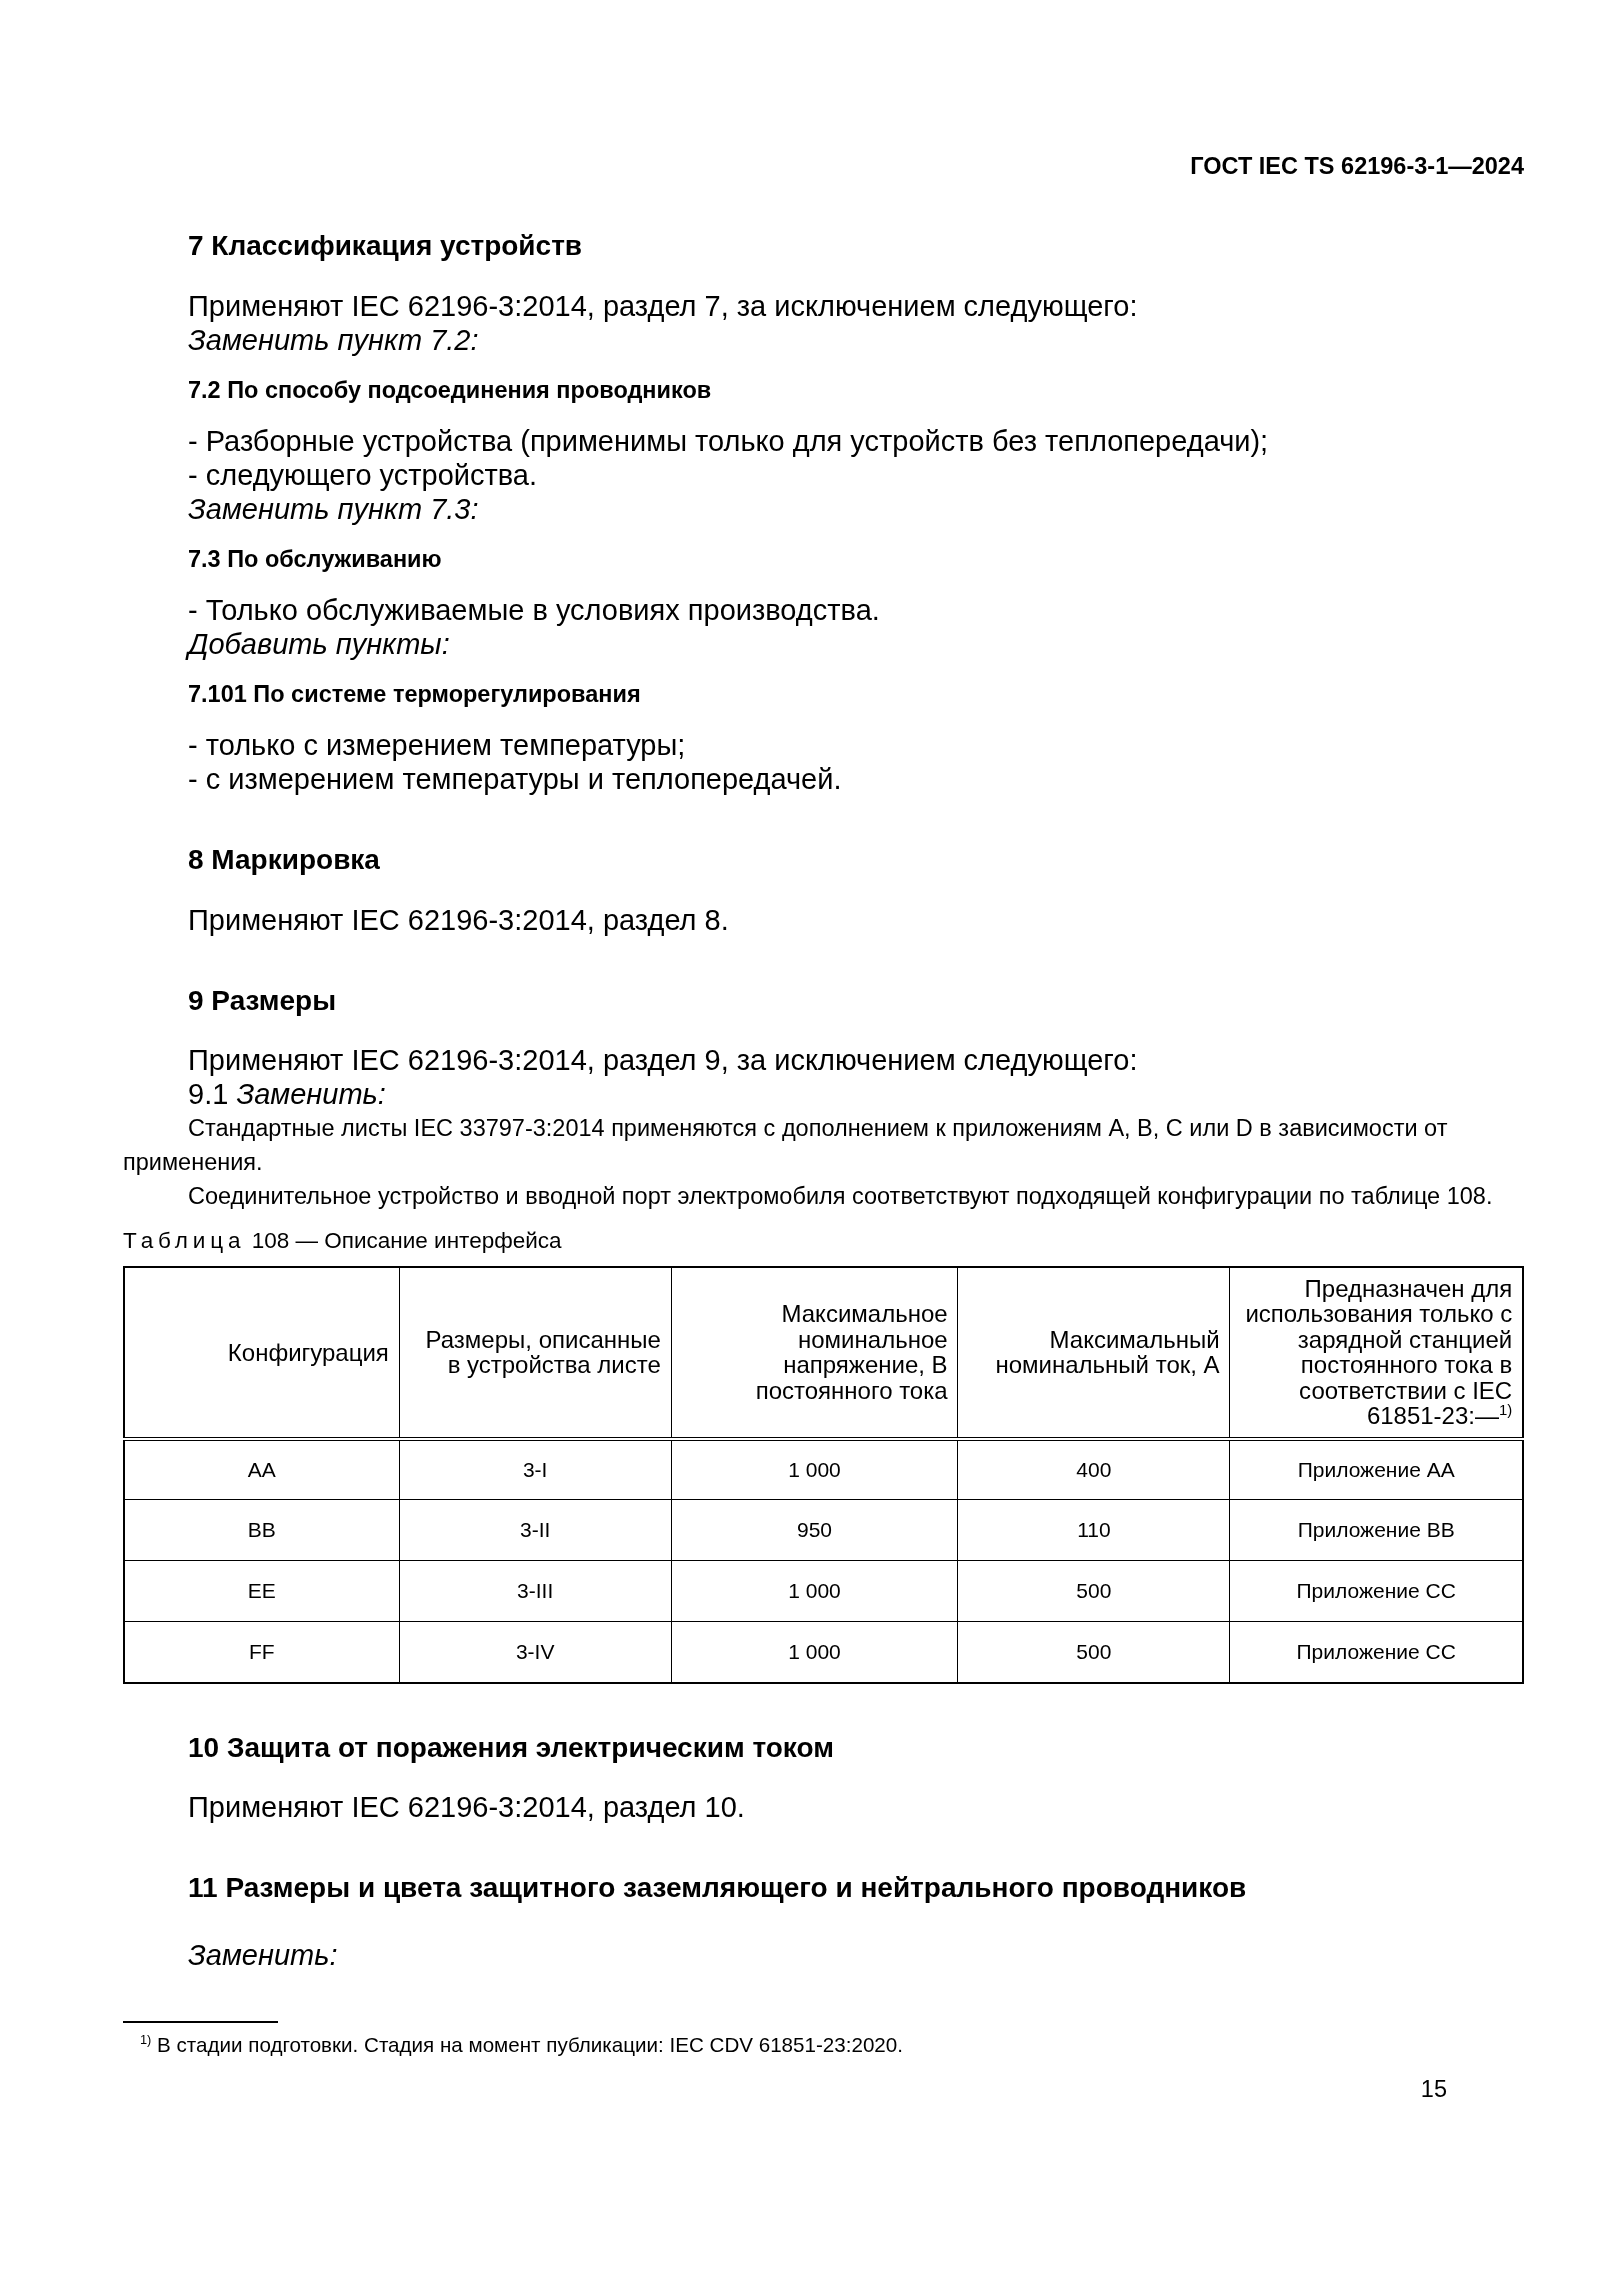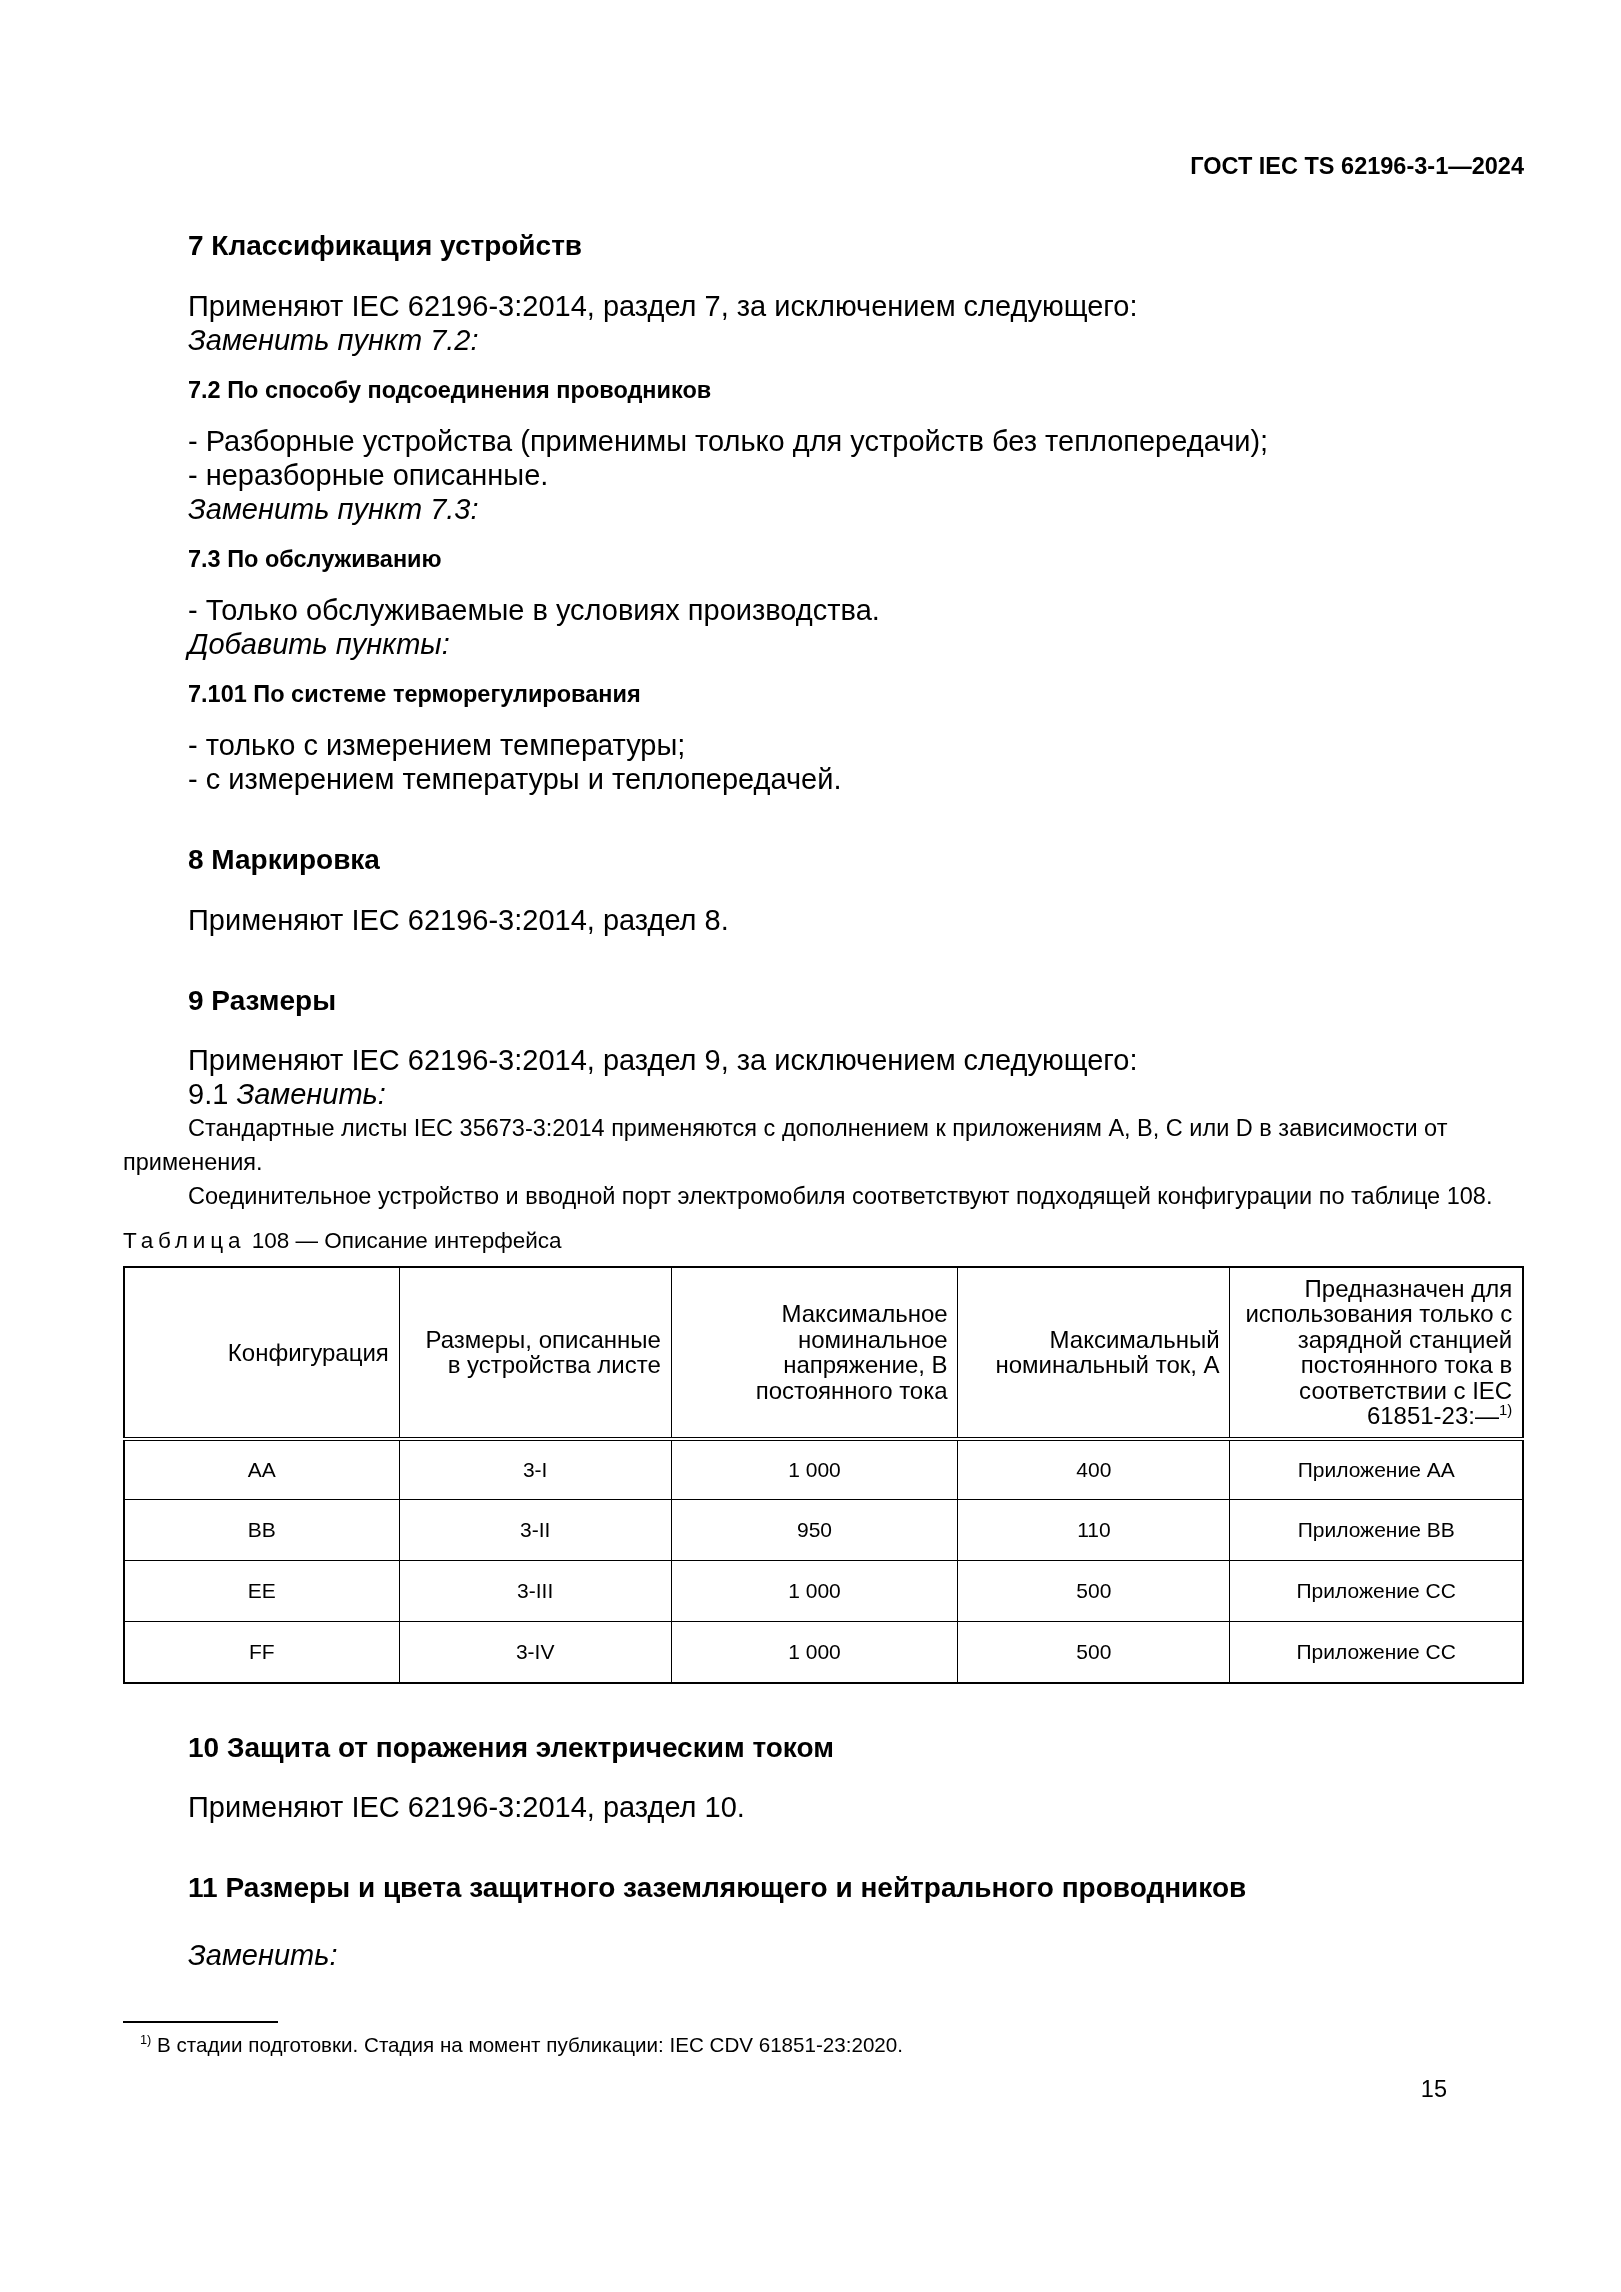--- a/index.html
+++ b/index.html
@@ -115,38 +115,38 @@
   <header class="running-header">
     <span>ГОСТ IEC TS 62196-3-1—2024</span>
   </header>
 
   <h1 class="h1 first">7 Классификация устройств</h1>
   <p class="line">Применяют IEC 62196-3:2014, раздел 7, за исключением следующего:</p>
   <p class="line it">Заменить пункт 7.2:</p>
 
   <h2 class="h2">7.2 По способу подсоединения проводников</h2>
   <p class="line">- Разборные устройства (применимы только для устройств без теплопередачи);</p>
-  <p class="line">- неразборные описанные.</p>
+  <p class="line">- следующего устройства.</p>
   <p class="line it">Заменить пункт 7.3:</p>
 
   <h2 class="h2">7.3 По обслуживанию</h2>
   <p class="line">- Только обслуживаемые в условиях производства.</p>
   <p class="line it">Добавить пункты:</p>
 
   <h2 class="h2">7.101 По системе терморегулирования</h2>
   <p class="line">- только с измерением температуры;</p>
   <p class="line">- с измерением температуры и теплопередачей.</p>
 
   <h1 class="h1">8 Маркировка</h1>
   <p class="line">Применяют IEC 62196-3:2014, раздел 8.</p>
 
   <h1 class="h1">9 Размеры</h1>
   <p class="line">Применяют IEC 62196-3:2014, раздел 9, за исключением следующего:</p>
   <p class="line"><span>9.1 </span><span class="it">Заменить:</span></p>
-  <p class="wrap">Стандартные листы IEC 35673-3:2014 применяются с дополнением к приложениям A, B, C или D в зависимости от применения.</p>
+  <p class="wrap">Стандартные листы IEC 33797-3:2014 применяются с дополнением к приложениям A, B, C или D в зависимости от применения.</p>
   <p class="wrap">Соединительное устройство и вводной порт электромобиля соответствуют подходящей конфигурации по таблице 108.</p>
 
   <p class="caption"><span class="tword">Таблица</span> <span>108 — Описание интерфейса</span></p>
 
   <table class="t108">
     <colgroup>
       <col style="width:261px">
       <col style="width:258px">
       <col style="width:272px">
       <col style="width:258px">

